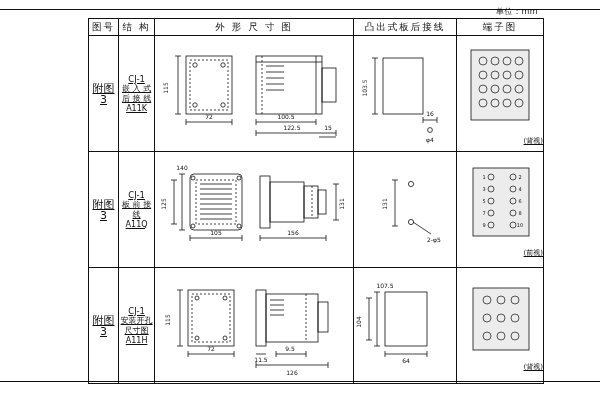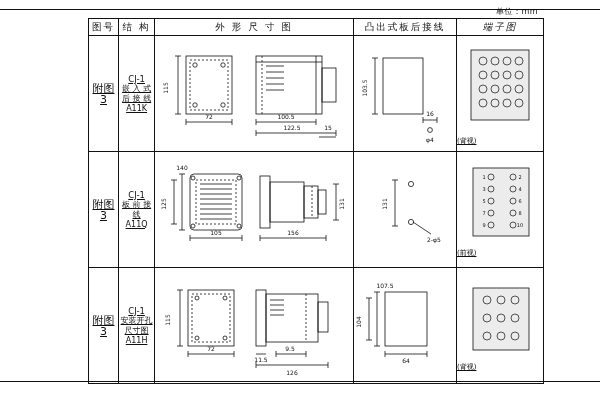--- a/index.html
+++ b/index.html
@@ -6,27 +6,27 @@
   body{width:600px;height:400px;background:#ffffff;font-family:"DejaVu Sans","Liberation Sans",sans-serif;color:#111;}
   .page{position:relative;width:600px;height:400px;box-sizing:border-box;}
   .unit{position:absolute;right:62px;top:6px;font-size:8px;letter-spacing:.5px;}
   table.main{position:absolute;left:88px;top:18px;border-collapse:collapse;width:456px;}
   table.main th,table.main td{border:1px solid #111;padding:0;}
   table.main th{font-size:9.5px;font-weight:normal;height:16px;letter-spacing:2px;}
   .col-num{width:30px;}
   .col-struct{width:36px;}
   .col-dim{width:198px;}
   .col-hole{width:102px;}
-  .col-term{width:71px;font-style:italic;}
+  .col-term{width:71px;}
   td.cell{vertical-align:middle;text-align:center;position:relative;text-decoration:underline;}
   .rownum{font-size:11px;line-height:11px;}
   .struct{font-size:8px;line-height:10px;}
   .struct .code{font-size:8.5px;}
   .svgwrap{display:block;margin:0 auto;}
-  .cap{font-size:7px;text-align:left;margin-top:2px;}
+  .cap{font-size:7px;text-align:right;margin-top:2px;}
   .topline{position:absolute;left:0;top:9px;width:600px;height:0;border-top:1px solid #111;}
   .botline{position:absolute;left:0;bottom:18px;width:600px;height:0;border-top:1px solid #111;}
   text{font-family:"DejaVu Sans","Liberation Sans",sans-serif;}
 </style>
 </head>
 <body>
 
 <div class="page">
 
   <div class="topline"></div>

